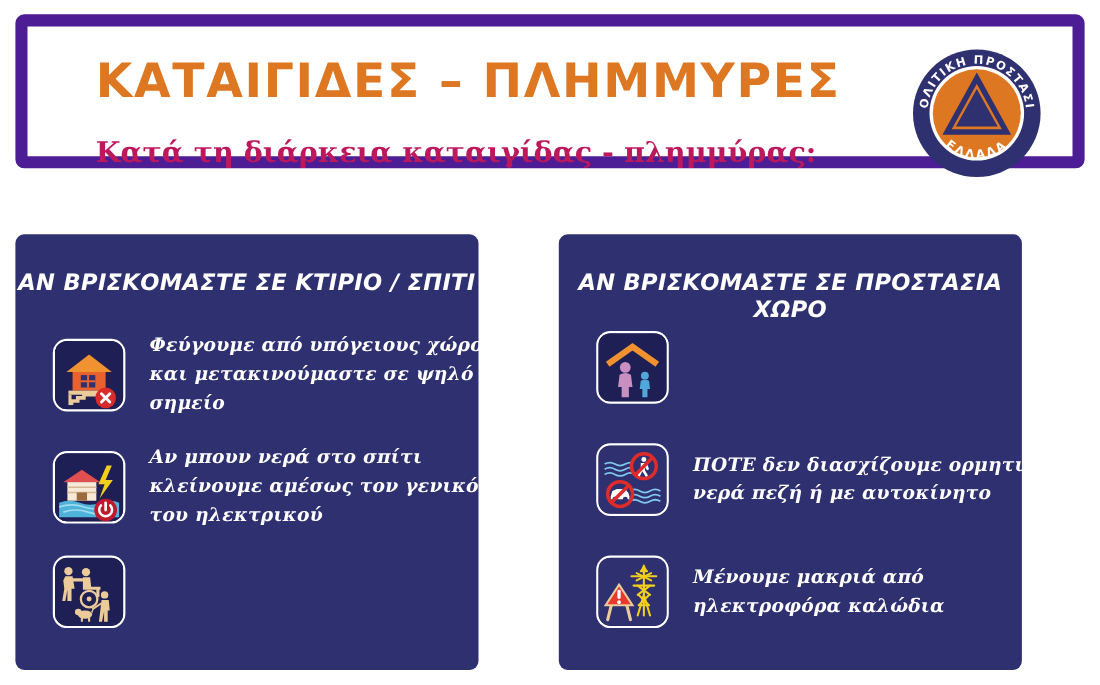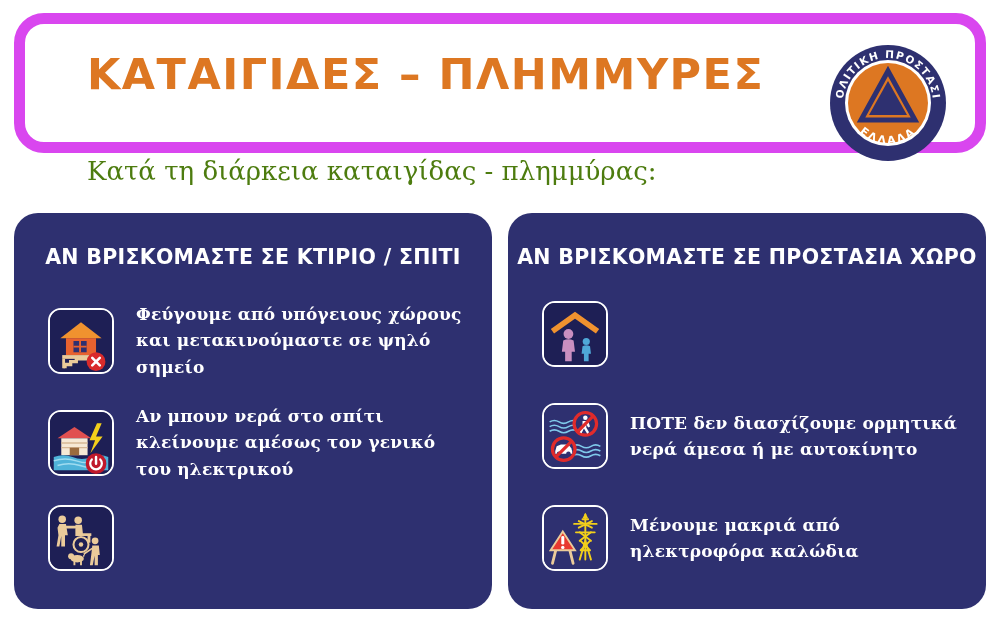--- a/index.html
+++ b/index.html
@@ -17,22 +17,22 @@
 
   
   #header-box {
     position: absolute;
     left: 14px;
     top: 13px;
     width: 972px;
     height: 140px;
     box-sizing: border-box;
     background: #ffffff;
-    border: 11px solid #d946ef;
-    border-radius: 30px;
+    border: 11px solid #4c1d95;
+    border-radius: 8px;
   }
   #header-inner {
     position: relative;
     width: 100%;
     height: 100%;
   }
   #main-title {
     position: absolute;
     left: 62px;
     top: 25px;
@@ -41,43 +41,43 @@
     color: #DD7722;
     letter-spacing: 1.5px;
     white-space: nowrap;
     font-family: "DejaVu Sans", "Liberation Sans", sans-serif;
   }
   #sub-title {
     position: absolute;
     left: 62px;
     top: 100px;
     font-size: 26px;
-    font-weight: normal;
-    color: #4d7c0f;
+    font-weight: bold;
+    color: #be185d;
     white-space: nowrap;
     font-family: "DejaVu Serif", "Liberation Serif", serif;
-    margin-top: 32px;
   }
   #logo {
     position: absolute;
     right: 26px;
     top: 18px;
     width: 122px;
     height: 122px;
   }
 
   
   .panel {
     position: absolute;
     top: 213px;
-    width: 478px;
+    width: 421px;
     height: 396px;
     background: #2E3070;
-    border-radius: 24px;
+    border-radius: 8px;
     box-sizing: border-box;
+    font-style: italic;
   }
   #panel-left  { left: 14px; }
   #panel-right { left: 508px; }
 
   .panel-heading {
     position: absolute;
     top: 32px;
     left: 0;
     width: 100%;
     text-align: center;
@@ -278,21 +278,21 @@
         <circle cx="21" cy="47" r="13" fill="#2E3070"></circle>
         <circle cx="21" cy="47" r="12" fill="none" stroke="#E02B2B" stroke-width="3.4"></circle>
         <g fill="#ffffff">
           <path d="M 12,49 L 13.5,44 L 18,42 L 26,42 L 29,46 L 30,49 L 30,52 L 12,52 Z"></path>
         </g>
         <circle cx="16" cy="52" r="2.4" fill="#2E3070"></circle>
         <circle cx="26" cy="52" r="2.4" fill="#2E3070"></circle>
         <line x1="12.5" y1="55.5" x2="29.5" y2="38.5" stroke="#E02B2B" stroke-width="3.4"></line>
       </svg>
     </div>
-    <div class="row-text">ΠΟΤΕ δεν διασχίζουμε ορμητικά νερά άμεσα ή με αυτοκίνητο</div>
+    <div class="row-text">ΠΟΤΕ δεν διασχίζουμε ορμητικά νερά πεζή ή με αυτοκίνητο</div>
   </div>
 
   <div class="row row-2">
     <div class="icon-tile">
       <svg viewBox="0 0 66 66" xmlns="66">
         <rect x="0" y="0" width="66" height="66" fill="#2E3070"></rect>
 
         <g stroke="#F2CF1B" stroke-width="2" fill="none" stroke-linecap="round">
           <path d="M 44,8 L 44,56"></path>
           <path d="M 32,18 L 56,18"></path>

